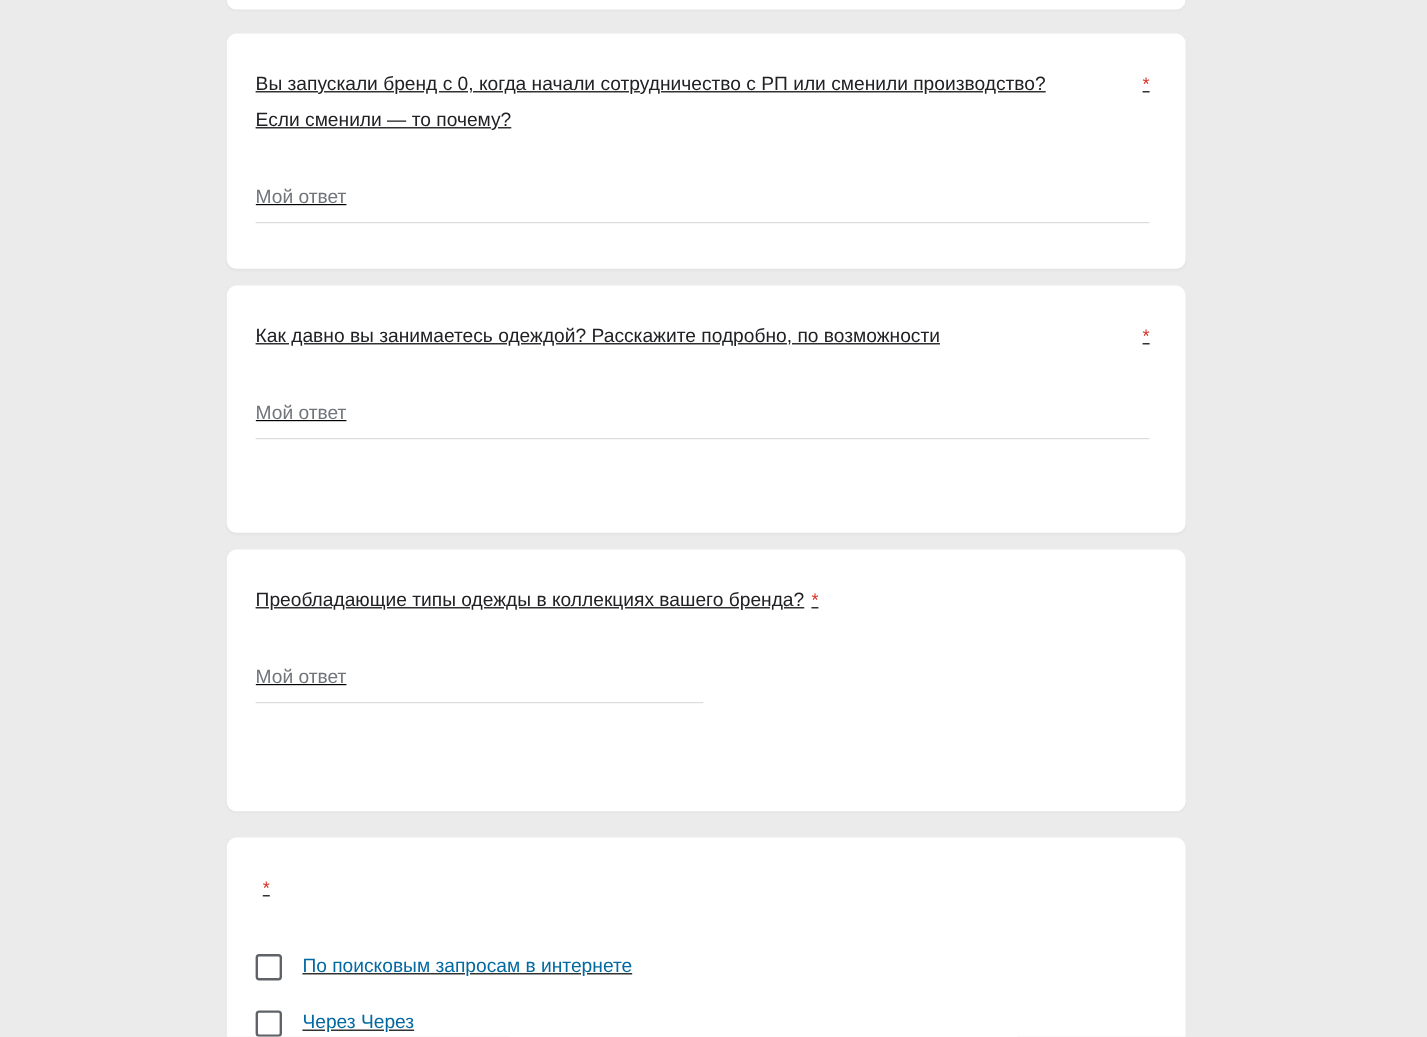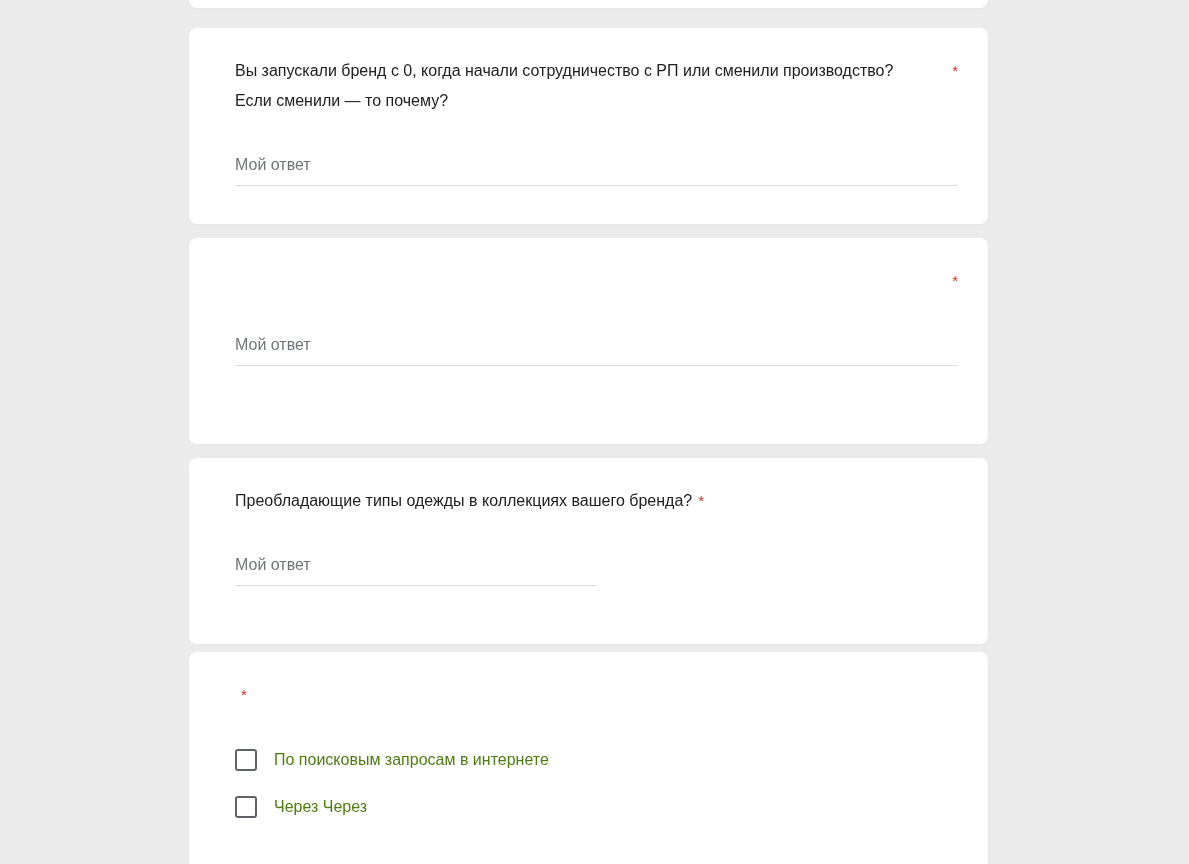--- a/index.html
+++ b/index.html
@@ -19,25 +19,26 @@
     border-radius: 8px;
     overflow: hidden;
     box-shadow: 0 1px 2px rgba(0,0,0,0.03);
   }
   .card-partial {
     height: 32px;
     margin-top: -24px;
     margin-bottom: 20px;
   }
   .q-card {
-    padding: 28px 30px 0 46px;
+    padding: 28px 30px 0 24px;
+    text-decoration: underline;
   }
   .card-1 { height: 196px; margin-bottom: 14px; }
   .card-2 { height: 206px; margin-bottom: 14px; }
-  .card-3 { height: 186px; margin-bottom: 8px; }
+  .card-3 { height: 218px; margin-bottom: 22px; }
   .card-4 { height: 280px; }
   .title-row {
     display: flex;
     align-items: flex-start;
   }
   .q-text {
     font-size: 16px;
     line-height: 30px;
     color: #202124;
   }
@@ -79,41 +80,42 @@
     width: 22px;
     height: 22px;
     border: 2px solid #5f6368;
     border-radius: 3px;
     background: #ffffff;
     flex: 0 0 auto;
   }
   .option-label {
     margin-left: 17px;
     font-size: 16px;
-    color: #4d7c0f;
+    color: #0369a1;
     line-height: 22px;
   }
 </style>
 </head>
 <body>
 
 <div class="form-column">
 
   <div class="card card-partial"></div>
 
   <div class="card q-card card-1">
     <div class="title-row">
       <div class="q-text">Вы запускали бренд с 0, когда начали сотрудничество с РП или сменили производство? Если сменили — то почему?</div>
       <span class="required">*</span>
     </div>
     <input type="text" class="answer-input" placeholder="Мой ответ" style="">
   </div>
 
   <div class="card q-card card-2">
     <div class="title-row">
+      <div class="q-text">Как давно вы занимаетесь одеждой? Расскажите подробно, по возможности</div>
       <span class="required">*</span>
     </div>
     <input type="text" class="answer-input" placeholder="Мой ответ" style="">
   </div>
 
   <div class="card q-card card-3">
     <div class="title-row">
       <div class="q-text">Преобладающие типы одежды в коллекциях вашего бренда?</div>
       <span class="required">*</span>
     </div>

